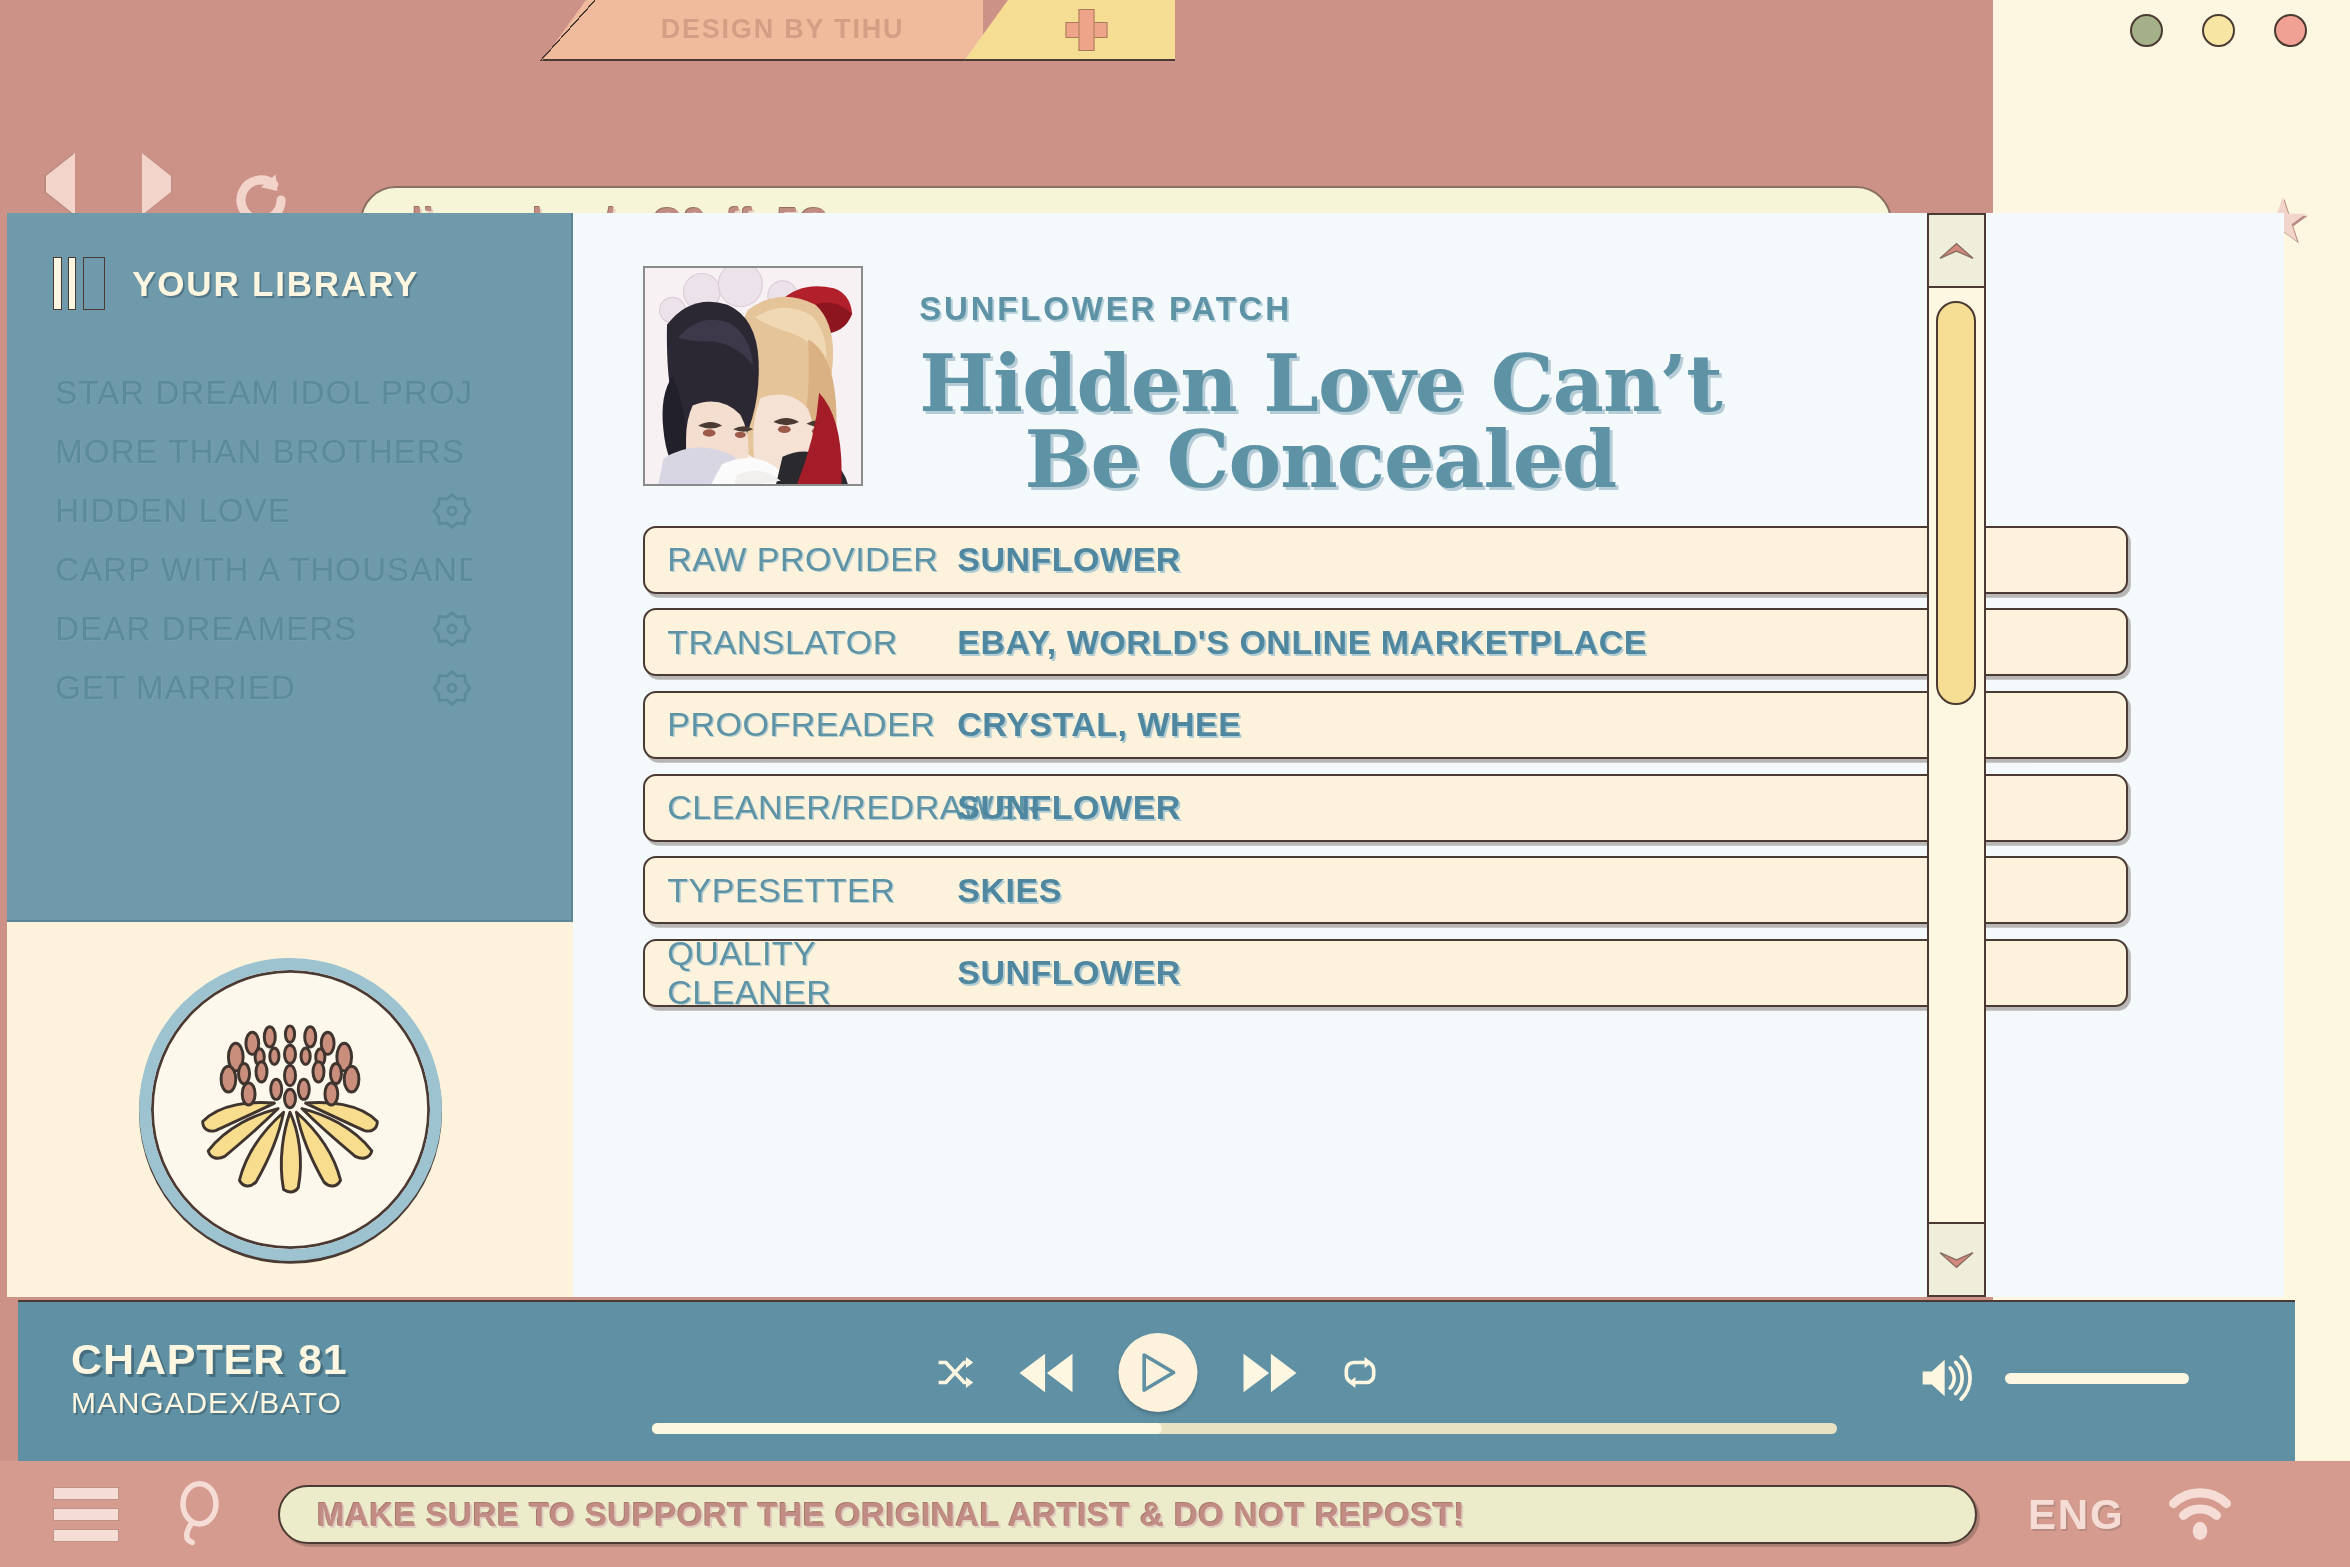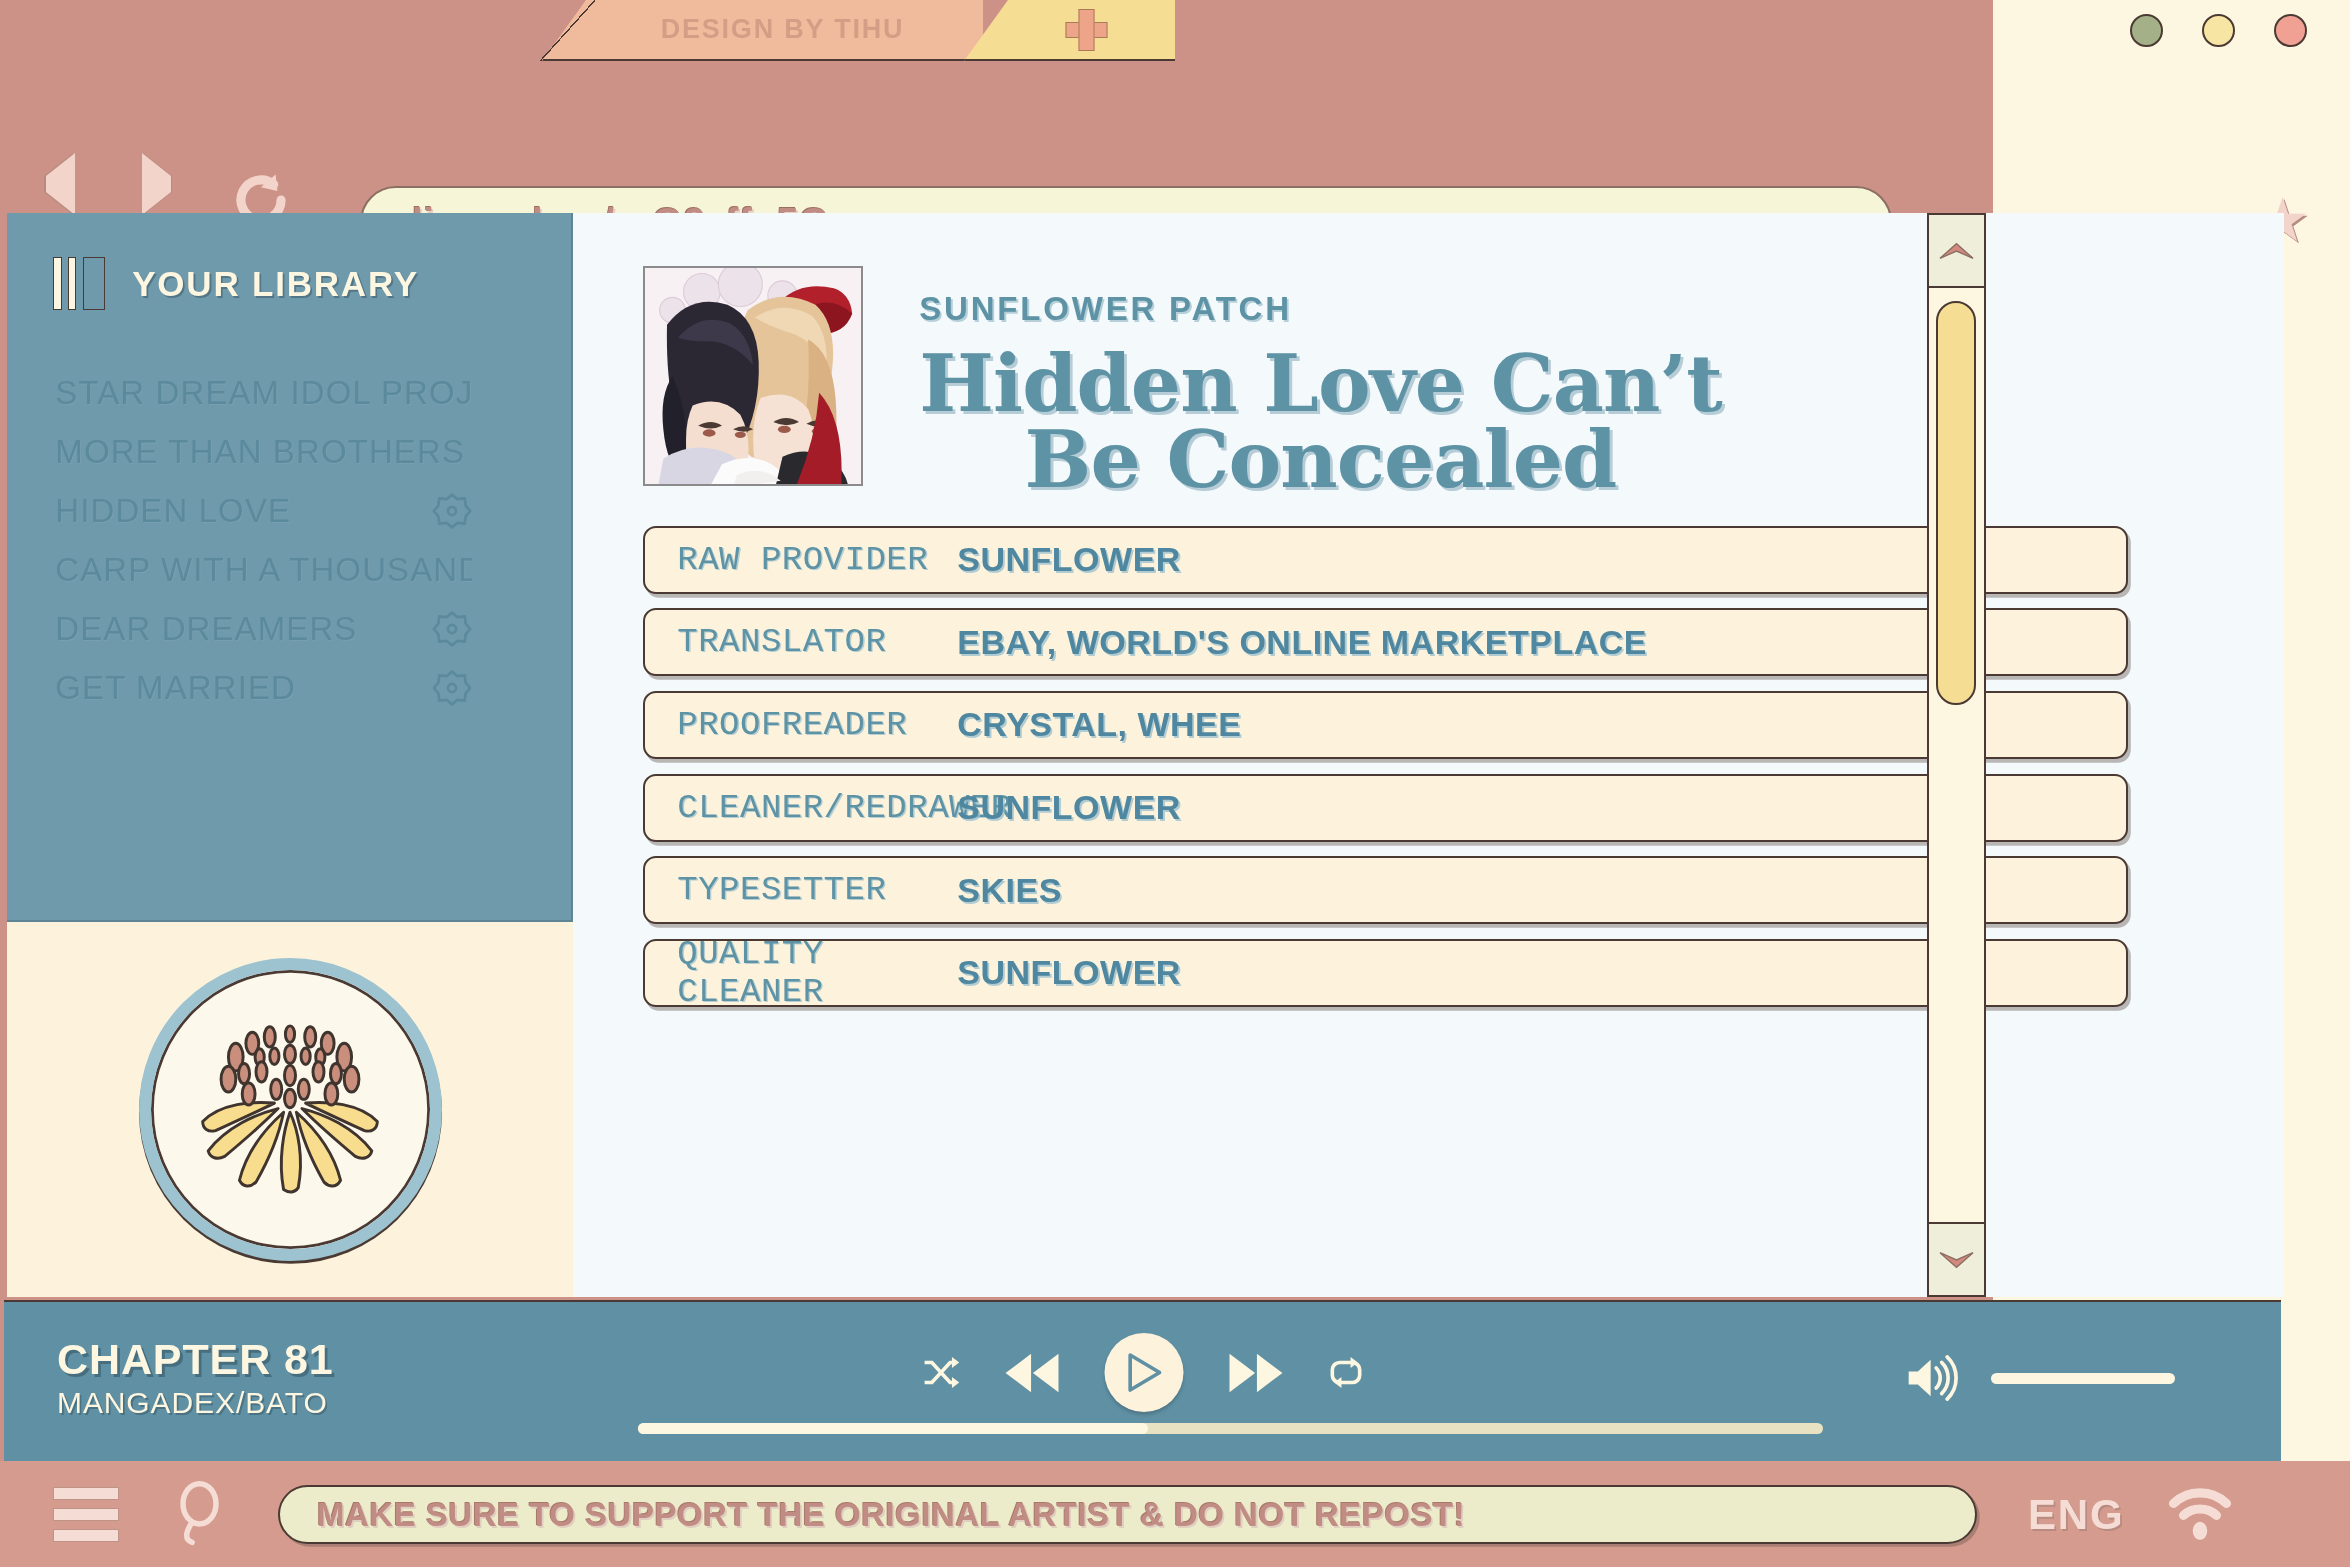--- a/index.html
+++ b/index.html
@@ -158,24 +158,23 @@
   }
 
   .credits { padding:27.5px 156px 0 70px; }
   .credit-row {
     height:68px; margin-bottom:14.7px;
     background:#fdf3dc; border:2.8px solid #4a3a33; border-radius:13px;
     box-shadow:2.8px 3.7px 0 rgba(74,58,51,0.35);
     display:flex; align-items:center;
   }
   .credit-label {
-    width:312px; flex-shrink:0; padding-left:32px;
+    width:312px; flex-shrink:0; padding-left:22px;
     font-size:34px; letter-spacing:0.5px; color:#5e93a6;
     text-shadow:1.4px 1.4px 0 rgba(150,190,205,0.7);
-    font-family:Liberation Mono, monospace;
   }
   .credit-value {
     font-size:34px; font-weight:bold; letter-spacing:0.5px; color:#4f87a0;
     text-shadow:1.8px 1.8px 0 rgba(150,190,205,0.75);
   }
 
   
   .scrollbar {
     position:absolute; right:7.3px; top:213px; width:59px; height:1084px;
     background:#fdf6e0; border:2.8px solid #4a3a33;
@@ -189,21 +188,21 @@
   .sb-arrow.bot { border-bottom:0; border-top:2.8px solid #4a3a33; margin-top:auto; }
   .sb-track { flex:1; width:100%; position:relative; }
   .sb-thumb {
     position:absolute; left:50%; transform:translateX(-50%);
     top:13px; width:40px; height:404px;
     background:#f6dd94; border:2.8px solid #4a3a33; border-radius:22px;
   }
 
   
   .player {
-    position:absolute; left:4px; bottom:107px; width:2277px; height:161px;
+    position:absolute; left:18px; bottom:107px; width:2277px; height:161px;
     background:#5f90a4; border-top:2.8px solid #4a3a33;
   }
   .chapter { position:absolute; left:53px; top:33px; }
   .chapter-name {
     font-size:43px; font-weight:bold; color:#fdf6e0; letter-spacing:0.9px;
     text-shadow:2.8px 2.8px 0 rgba(60,95,110,0.7);
   }
   .chapter-sub {
     font-size:30px; color:#fdf6e0; letter-spacing:0.9px; margin-top:1.8px;
     text-shadow:1.8px 1.8px 0 rgba(60,95,110,0.6);

